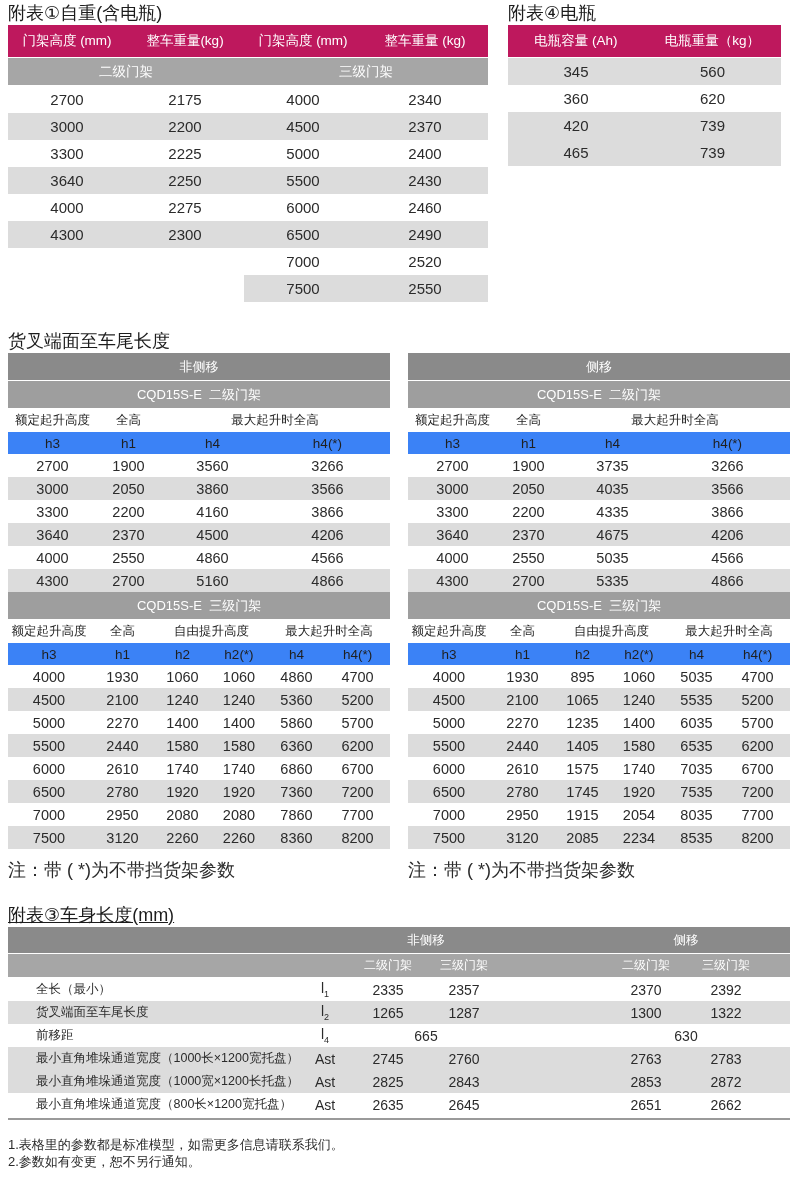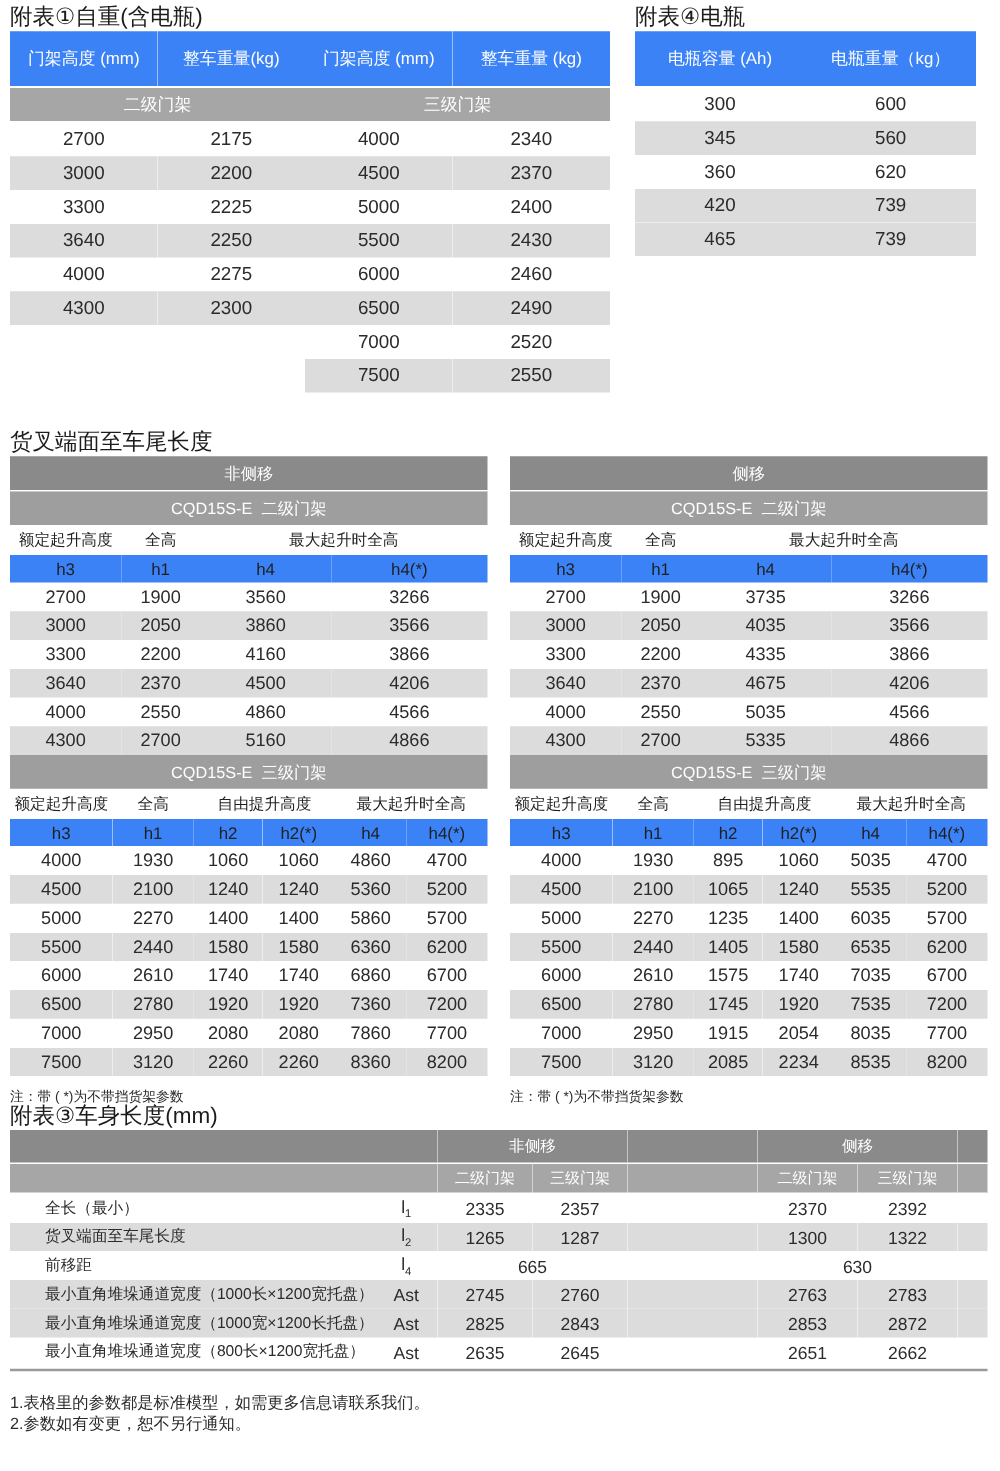--- a/index.html
+++ b/index.html
@@ -9,40 +9,40 @@
   table{border-collapse:collapse;table-layout:fixed;}
   td{text-align:center;vertical-align:middle;padding:0;overflow:hidden;white-space:nowrap;}
   sub{font-size:9px;}
 
   
   .row-top{display:flex;align-items:flex-start;}
   .col-right{margin-left:20px;}
   .t1{width:480px;}
   .t4{width:273px;}
   .t1 td,.t4 td{height:27px;font-size:15px;color:#2b2b2b;}
-  .t1 .hband td,.t4 .hband td{height:44px;background:#3b82f6;color:#fff;font-size:13.5px;border-bottom:1px solid #fff;}
+  .t1 .hband td,.t4 .hband td{height:32px;background:#be185d;color:#fff;font-size:13.5px;border-bottom:1px solid #fff;}
   .t1 .sband td{height:27px;background:#a6a6a6;color:#fff;font-size:13.5px;border-bottom:1px solid #fff;}
   tr.alt td{background:#dcdcdc;}
   tr.alt td.blank{background:#fff;}
 
   
   .s2ttl{margin-top:32px;}
   .row-mid{display:flex;}
   .mast-col{width:382px;}
   .mast-col + .mast-col{margin-left:18px;}
   .t2{width:382px;}
   .t2 td{height:23px;font-size:14.5px;color:#2b2b2b;}
   .t2 .band1 td{height:27px;background:#8a8a8a;color:#fff;font-size:13px;border-bottom:1px solid #fff;}
   .t2 .band2 td{height:27px;background:#9e9e9e;color:#fff;font-size:13px;border-bottom:1px solid #fff;white-space:pre;}
   .t2 .ghdr td{height:23px;background:#fff;font-size:12.5px;color:#1f1f1f;}
   .t2 .chdr td{height:22px;background:#3b82f6;font-size:13.5px;color:#1f1f1f;}
-  .note{font-size:11px;color:#2b2b2b;margin-top:9px;}
+  .note{font-size:18px;color:#2b2b2b;margin-top:9px;}
 
   
-  .s3ttl{}
+  .s3ttl{margin-top:26px;text-decoration:underline;}
   .t3{width:782px;}
   .t3 td{height:23px;font-size:14px;color:#2b2b2b;}
   .t3 .b1 td{height:26px;background:#8a8a8a;color:#fff;font-size:12.5px;border-bottom:1px solid #fff;}
   .t3 .b2 td{height:23px;background:#a6a6a6;color:#fff;font-size:12px;border-bottom:1px solid #fff;}
   .t3 td.lbl{text-align:left;padding-left:28px;font-size:12.5px;}
   .t3 td.sym{font-size:14px;}
   .t3-rule{width:782px;height:2px;background:#9a9a9a;margin-top:2px;}
 
   .footer{margin-top:16px;font-size:13px;line-height:17px;color:#2b2b2b;}
 </style>
@@ -132,24 +132,20 @@
             <col style="width:136px">
             <col style="width:137px">
           </colgroup>
         <tbody>
             <tr class="hband">
           <td>电瓶容量 (Ah)</td>
           <td>电瓶重量（kg）</td>
         </tr>
         </tbody>
           <tbody id="t4-body">
-            <tr>
-              <td>300</td>
-              <td>600</td>
-            </tr>
             <tr class="alt">
               <td>345</td>
               <td>560</td>
             </tr>
             <tr>
               <td>360</td>
               <td>620</td>
             </tr>
             <tr class="alt">
               <td>420</td>

